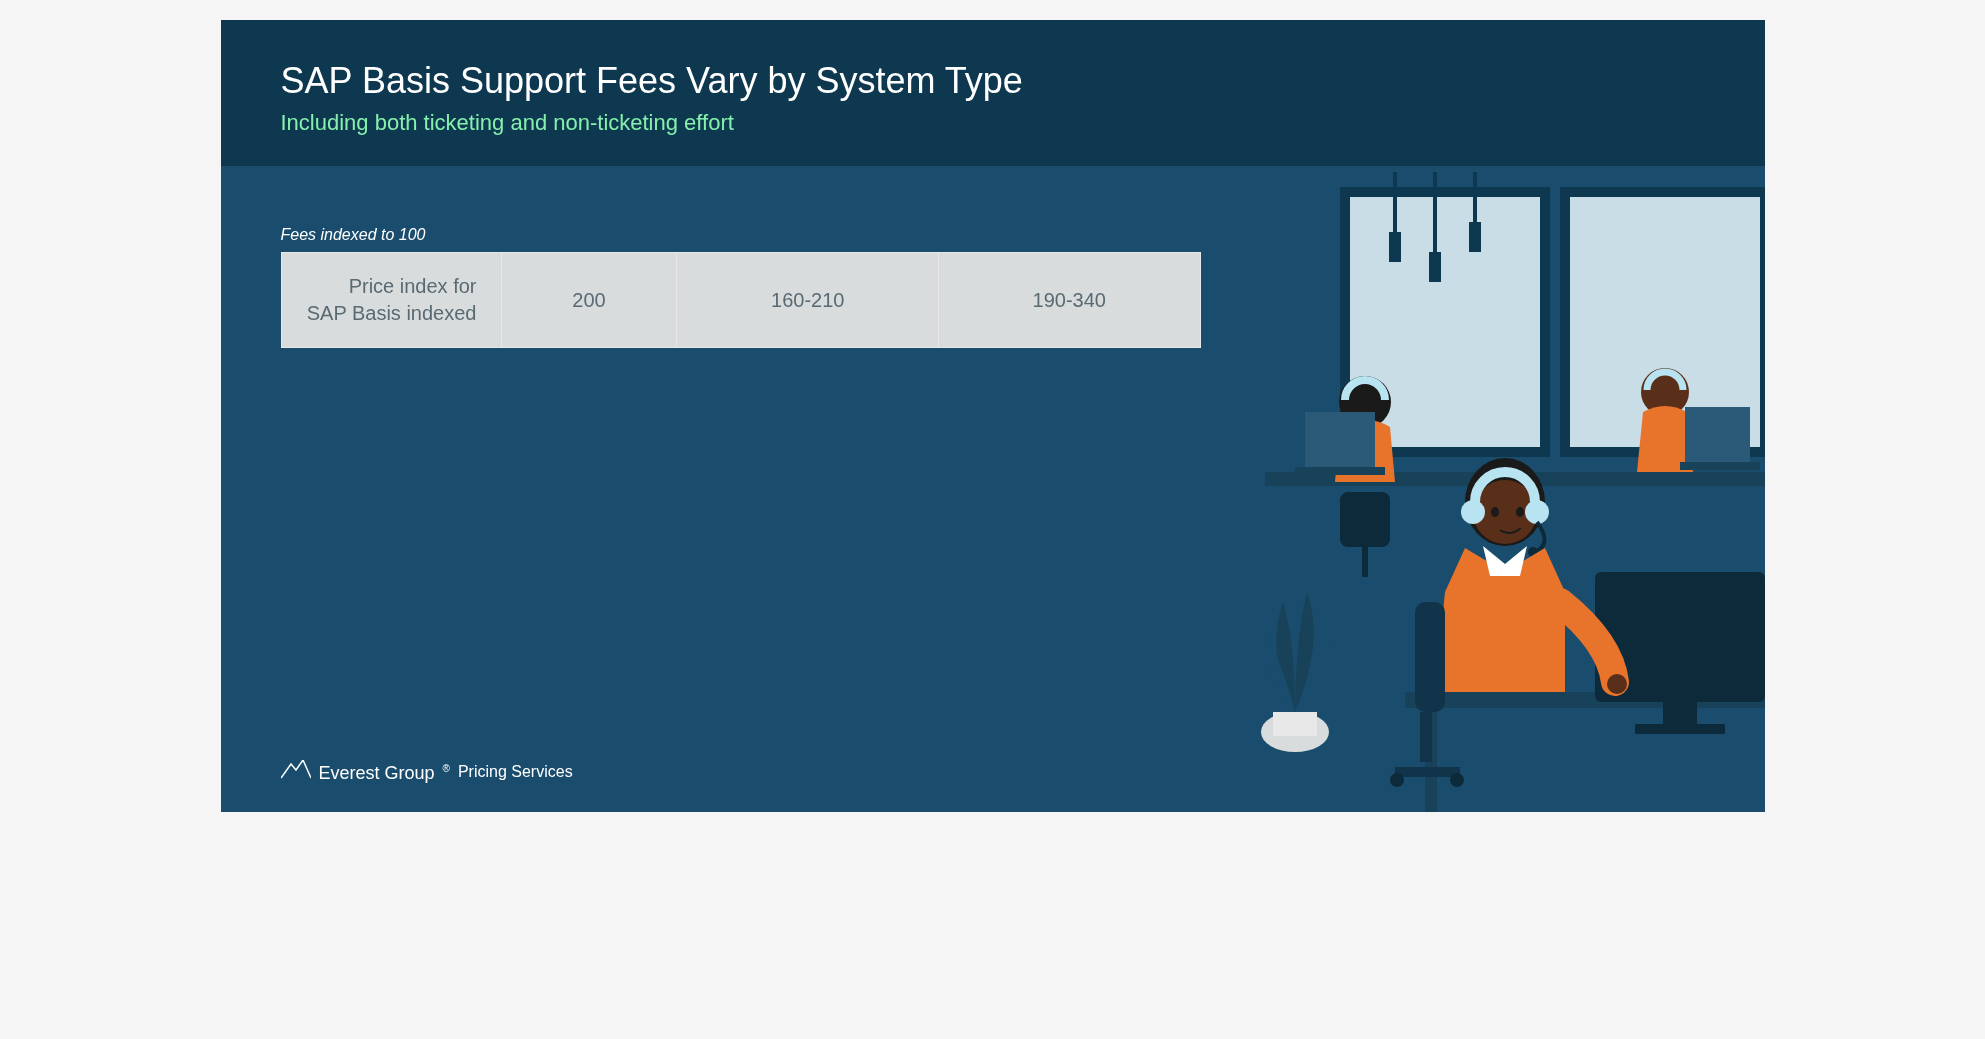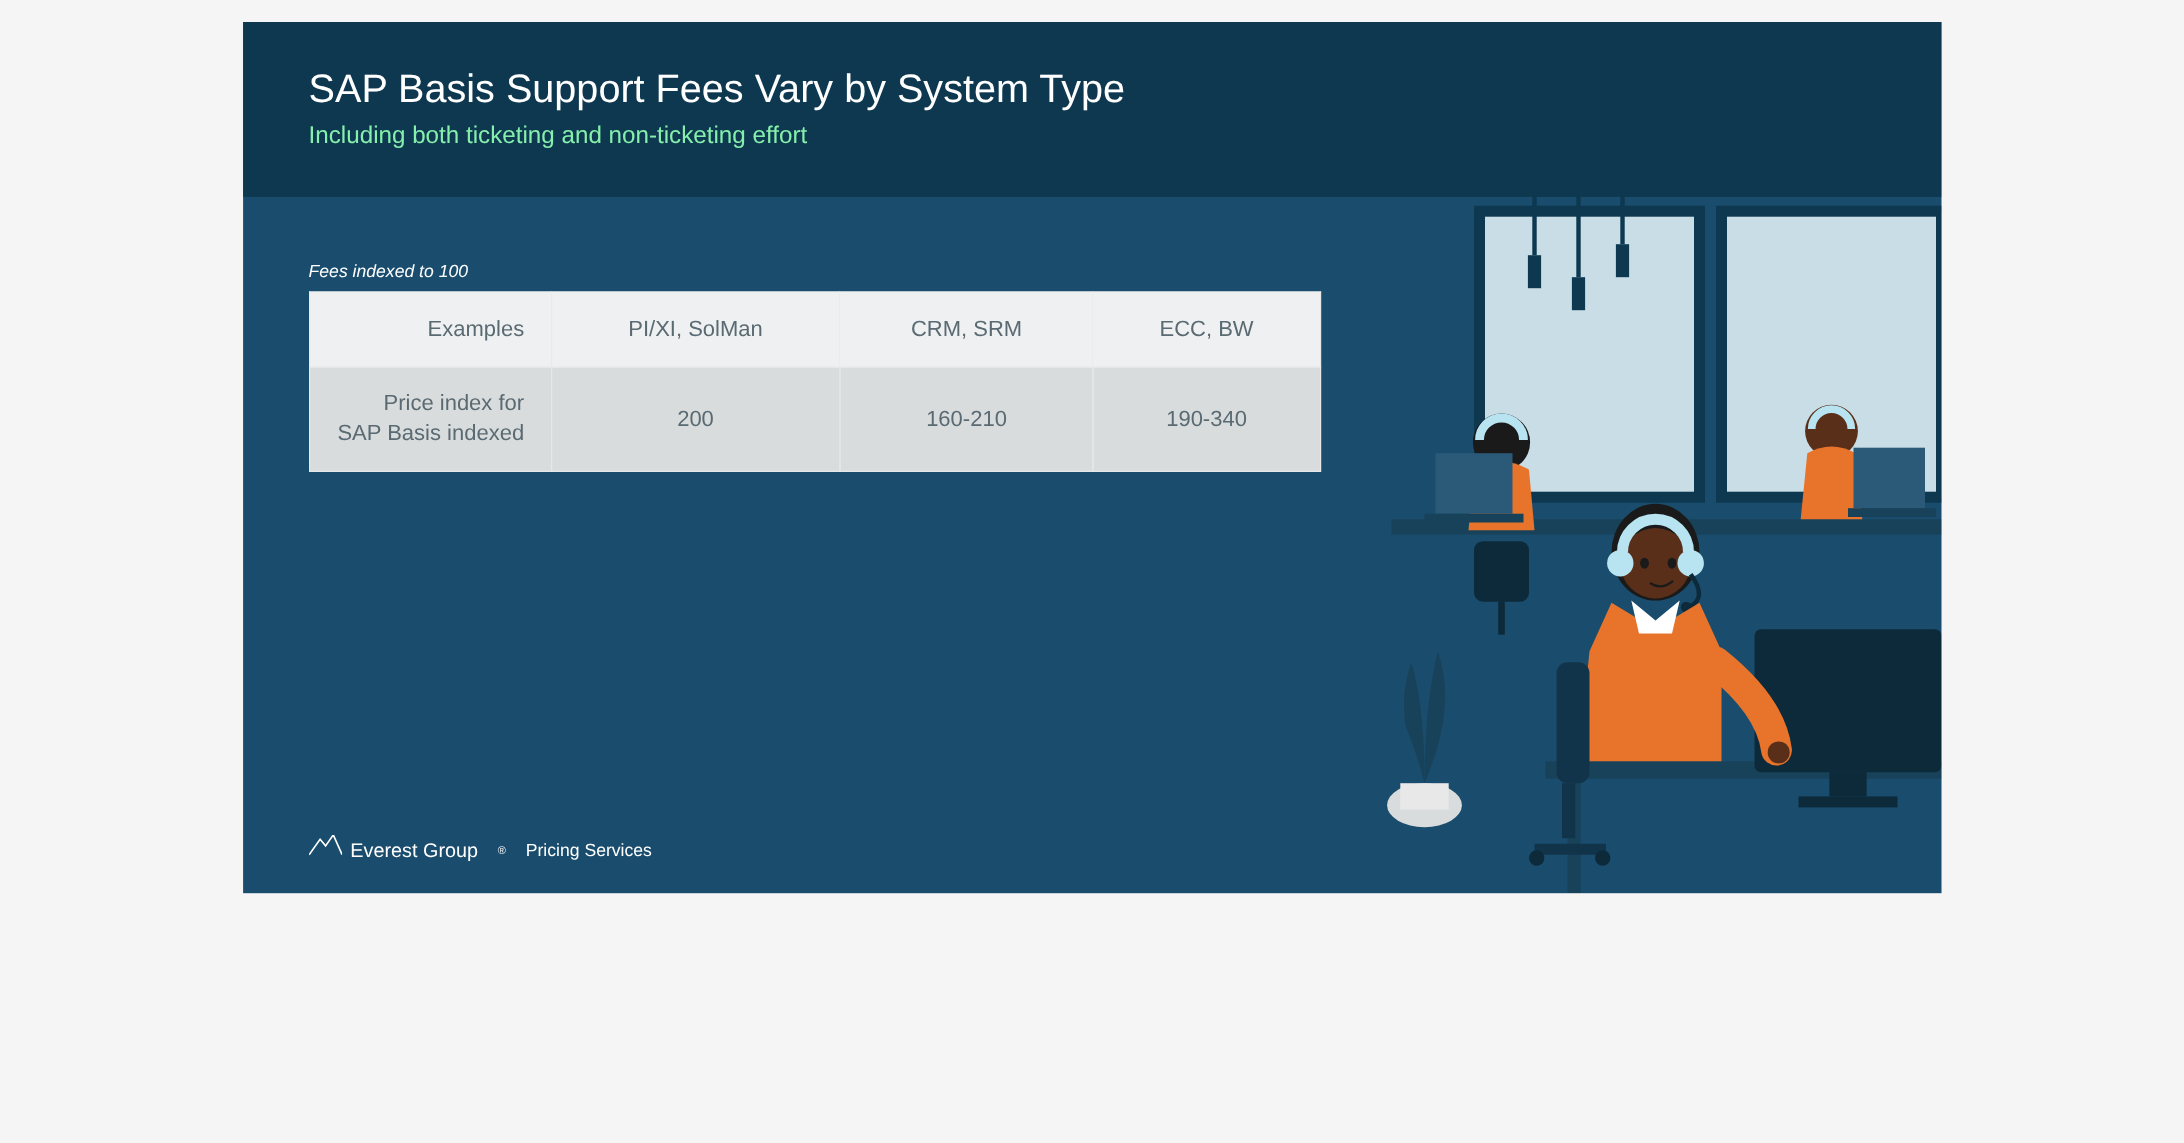--- a/index.html
+++ b/index.html
@@ -14,21 +14,21 @@
   }
   .slide {
     width: 1544px;
     height: 792px;
     background: #1a4d6d;
     position: relative;
     overflow: hidden;
   }
   .header {
     background: #0d3850;
-    padding: 40px 60px 43px;
+    padding: 40px 60px 30px;
     position: relative;
     z-index: 2;
   }
   .title {
     color: #ffffff;
     font-size: 36px;
     font-weight: 400;
     margin-bottom: 8px;
   }
   .subtitle {
@@ -92,22 +92,22 @@
     z-index: 2;
   }
   .logo-mark {
     display: inline-block;
   }
   .logo-text {
     color: #ffffff;
     font-size: 18px;
     font-weight: 400;
     display: flex;
-    align-items: center;
-    gap: 18px;
+    align-items: flex-start;
+    gap: 8px;
   }
   .logo-text sup { font-size: 10px; }
   .logo-suffix {
     color: #ffffff;
     font-size: 16px;
   }
   
   .illustration {
     position: absolute;
     right: 0;
@@ -124,26 +124,20 @@
 
   <div class="header">
     <h1 class="title">SAP Basis Support Fees Vary by System Type</h1>
     <p class="subtitle">Including both ticketing and non-ticketing effort</p>
   </div>
 
   <div class="content">
     <div class="table-caption">Fees indexed to 100</div>
     <table class="data-table">
       <tbody>
-      <tr class="row-examples">
-        <th class="row-label">Examples</th>
-        <td>PI/XI, SolMan</td>
-        <td>CRM, SRM</td>
-        <td>ECC, BW</td>
-      </tr>
       <tr class="row-index">
         <th class="row-label">Price index for SAP Basis indexed</th>
         <td>200</td>
         <td>160-210</td>
         <td>190-340</td>
       </tr>
     </tbody>
       </table>
   </div>
 

